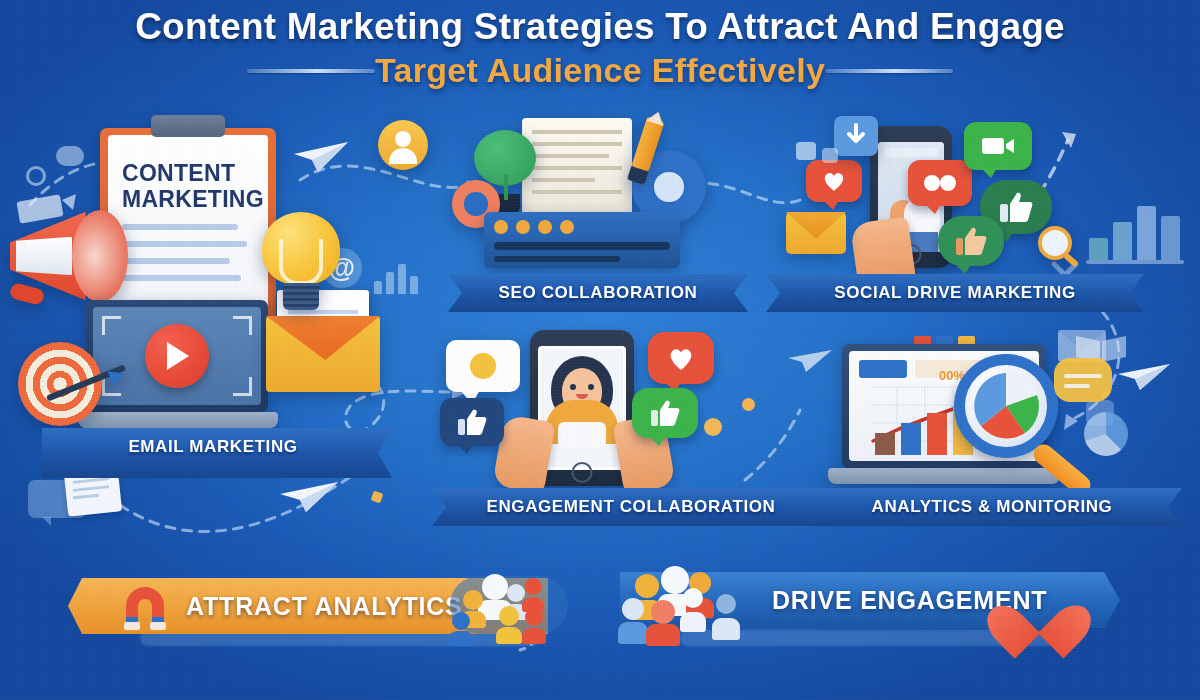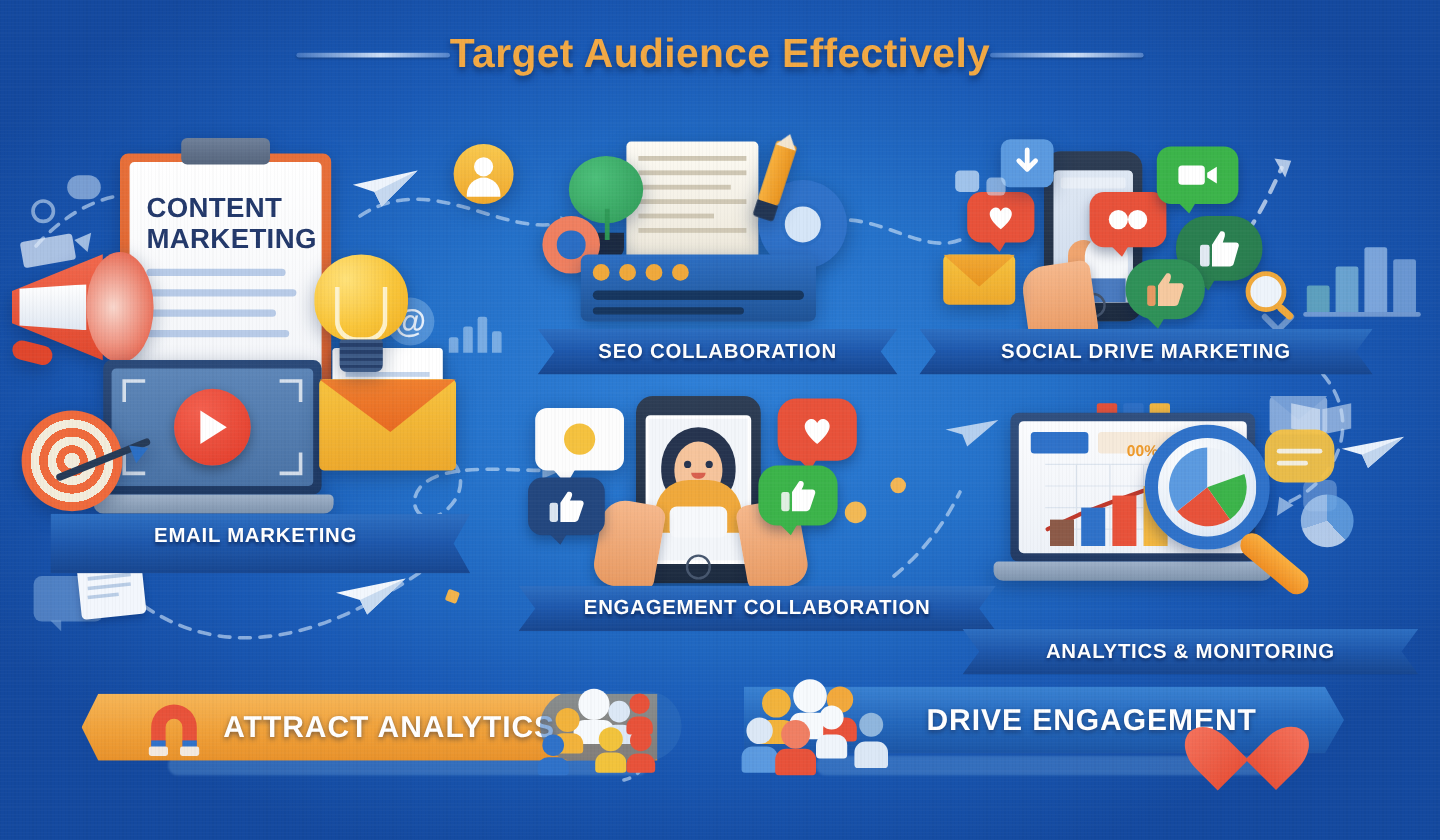--- a/index.html
+++ b/index.html
@@ -26,21 +26,21 @@
   .layer { position: absolute; }
 
   
   .title-wrap { left:0; right:0; top:6px; text-align:center; }
   .title-main {
     font-size: 37px; font-weight: bold; color: #ffffff;
     letter-spacing: .2px; line-height: 1.12;
     text-shadow: 0 3px 5px rgba(3,23,66,.55), 0 1px 0 rgba(0,0,0,.35);
     white-space: nowrap;
   }
-  .sub-row { display:flex; align-items:center; justify-content:center; margin-top:20px;text-align:center; }
+  .sub-row { display:flex; align-items:center; justify-content:center; margin-top:4px;text-align:center; }
   .sub-rule { width:128px; height:4px; border-radius:2px;
     background: linear-gradient(90deg, rgba(190,215,250,.25), #cfe0f7 55%, rgba(190,215,250,.35));
     box-shadow: 0 1px 2px rgba(0,0,0,.25); }
   .title-sub {
     font-size: 34px; font-weight: bold; color:#f2a944;
     letter-spacing:.3px; white-space:nowrap;
     text-shadow: 0 3px 5px rgba(3,23,66,.5);
   }
 
   
@@ -305,20 +305,21 @@
       <span style="color:#eaf3fd;font-size:27px;font-weight:bold;line-height:1;">@</span>
     </div>
 
     <div class="art" style="left:246px;top:204px;width:8px;height:8px;background:#f0a93c;border-radius:2px;transform:rotate(25deg);"></div>
     <div class="art" style="left:292px;top:228px;width:7px;height:7px;background:#f0a93c;border-radius:2px;transform:rotate(40deg);"></div>
     <div class="art" style="left:372px;top:492px;width:10px;height:10px;background:#f2b44c;border-radius:2px;transform:rotate(20deg);"></div>
     <div class="art" style="left:742px;top:398px;width:13px;height:13px;border-radius:50%;background:#f3b655;"></div>
   </div>
 
   <div class="layer title-wrap">
+    <div class="title-main">Content Marketing Strategies To Attract And Engage</div>
     <div class="sub-row">
       <span class="sub-rule"></span>
       <span class="title-sub">Target Audience Effectively</span>
       <span class="sub-rule"></span>
     </div>
   </div>
 
   <div class="layer" style="left:0;top:110px;width:400px;height:340px;">
 
     <div class="clipboard soft" style="left:100px;top:18px;width:176px;height:208px;">
@@ -610,21 +611,21 @@
   </div>
 
   <div class="ribbon notch-right" style="left:42px;top:428px;width:290px;">
     <span>EMAIL MARKETING</span>
   </div>
 
   <div class="ribbon notch-both" style="left:432px;top:488px;width:330px;">
     <span>ENGAGEMENT COLLABORATION</span>
   </div>
 
-  <div class="ribbon notch-both" style="left:802px;top:488px;width:312px;margin-top:36px;">
+  <div class="ribbon notch-both" style="left:802px;top:488px;width:312px;">
     <span>ANALYTICS &amp; MONITORING</span>
   </div>
 
   <div class="cta-underplate" style="left:140px;top:630px;width:400px;"></div>
   <div class="cta-bar cta-orange" style="left:68px;top:578px;width:480px;padding-left:118px;box-sizing:border-box;">
     <span>ATTRACT ANALYTICS</span>
   </div>
 
   <div class="art" style="left:116px;top:586px;width:58px;height:42px;">
     <svg width="58" height="42" viewBox="0 0 58 42">

